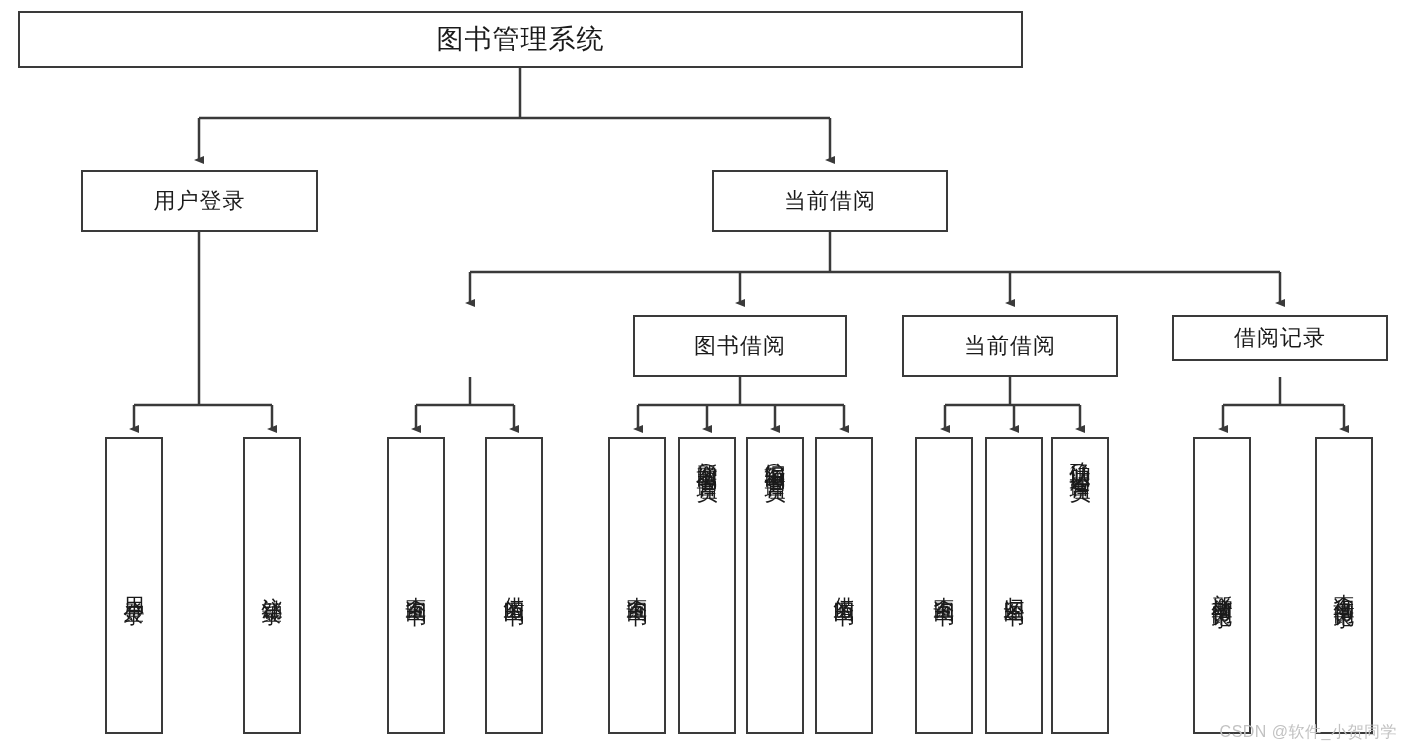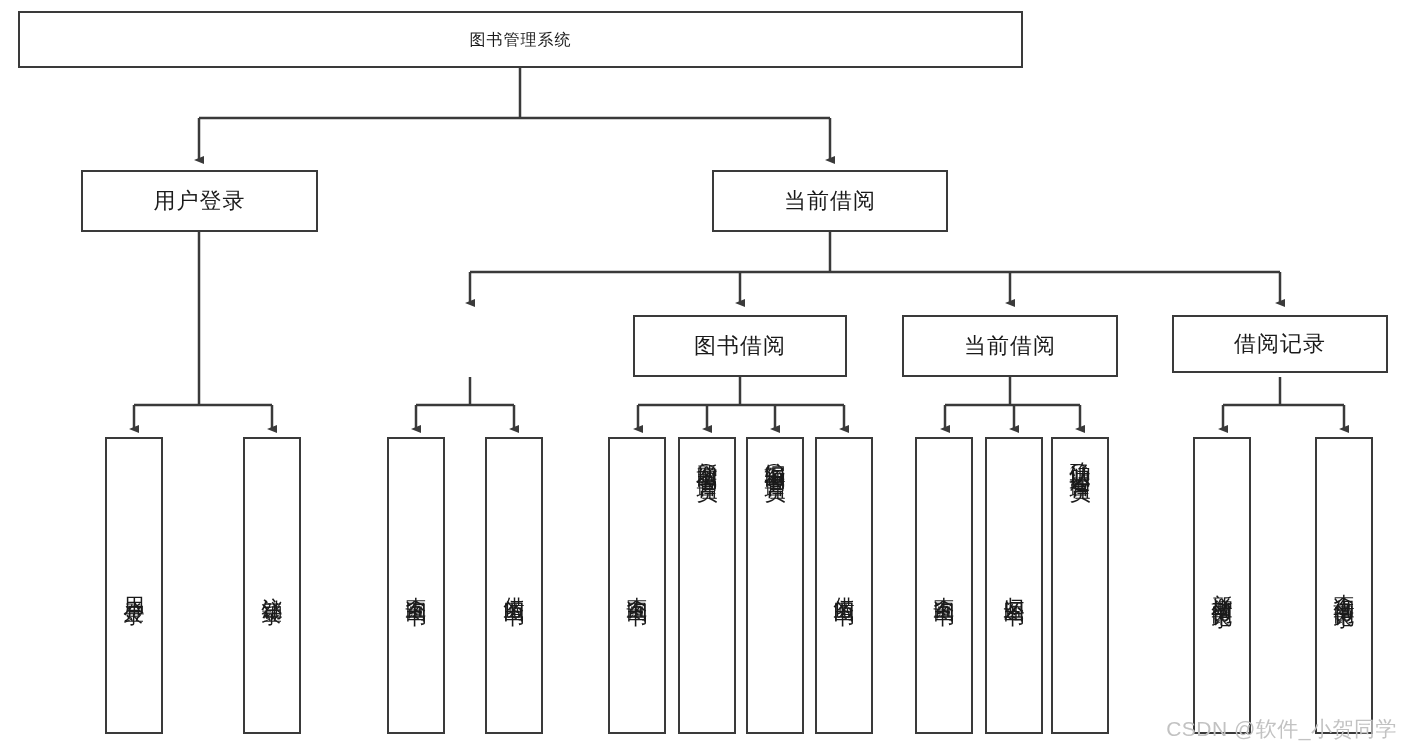--- a/index.html
+++ b/index.html
@@ -35,41 +35,41 @@
     justify-content: center;
     color: #1a1a1a;
     text-align: center;
   }
   .node.h {
     font-size: 22px;
     line-height: 1.2;
     letter-spacing: 1px;
   }
   .node.root {
-    font-size: 16px;
+    font-size: 27px;
   }
   .node.v {
     writing-mode: vertical-rl;
     text-orientation: upright;
     font-size: 21px;
     letter-spacing: 3px;
     align-items: center;
     justify-content: center;
     padding: 4px 0;
   }
   .node.v.topalign {
     justify-content: flex-start;
     padding-top: 6px;
   }
   .watermark {
     position: absolute;
     right: 8px;
     bottom: 4px;
     color: #c2c2c2;
-    font-size: 21px;
+    font-size: 16px;
     letter-spacing: 0.5px;
     white-space: nowrap;
   }
 </style>
 </head>
 <body>
 
 <div id="canvas">
 
   <svg class="wires" viewBox="0 0 1405 747" xmlns="http://www.w3.org/2000/svg">
@@ -122,21 +122,21 @@
     </g>
   </svg>
 
   <div class="node h root" style="left:18px; top:11px; width:1005px; height:57px;">图书管理系统</div>
 
   <div class="node h" style="left:81px; top:170px; width:237px; height:62px;">用户登录</div>
   <div class="node h" style="left:712px; top:170px; width:236px; height:62px;">当前借阅</div>
 
   <div class="node h" style="left:633px; top:315px; width:214px; height:62px;">图书借阅</div>
   <div class="node h" style="left:902px; top:315px; width:216px; height:62px;">当前借阅</div>
-  <div class="node h" style="left:1172px; top:315px; width:216px; height:58px;">借阅记录</div>
+  <div class="node h" style="left:1172px; top:315px; width:216px; height:46px;">借阅记录</div>
 
   <div class="node v" style="left:105px; top:437px; width:58px; height:297px;">用户登录</div>
   <div class="node v" style="left:243px; top:437px; width:58px; height:297px;">注销登录</div>
 
   <div class="node v" style="left:387px; top:437px; width:58px; height:297px;">查询图书</div>
   <div class="node v" style="left:485px; top:437px; width:58px; height:297px;">借阅图书</div>
 
   <div class="node v" style="left:608px; top:437px; width:58px; height:297px;">查询图书</div>
   <div class="node v topalign" style="left:678px; top:437px; width:58px; height:297px;">新增图书（管理员）</div>
   <div class="node v topalign" style="left:746px; top:437px; width:58px; height:297px;">编辑图书（管理员）</div>

